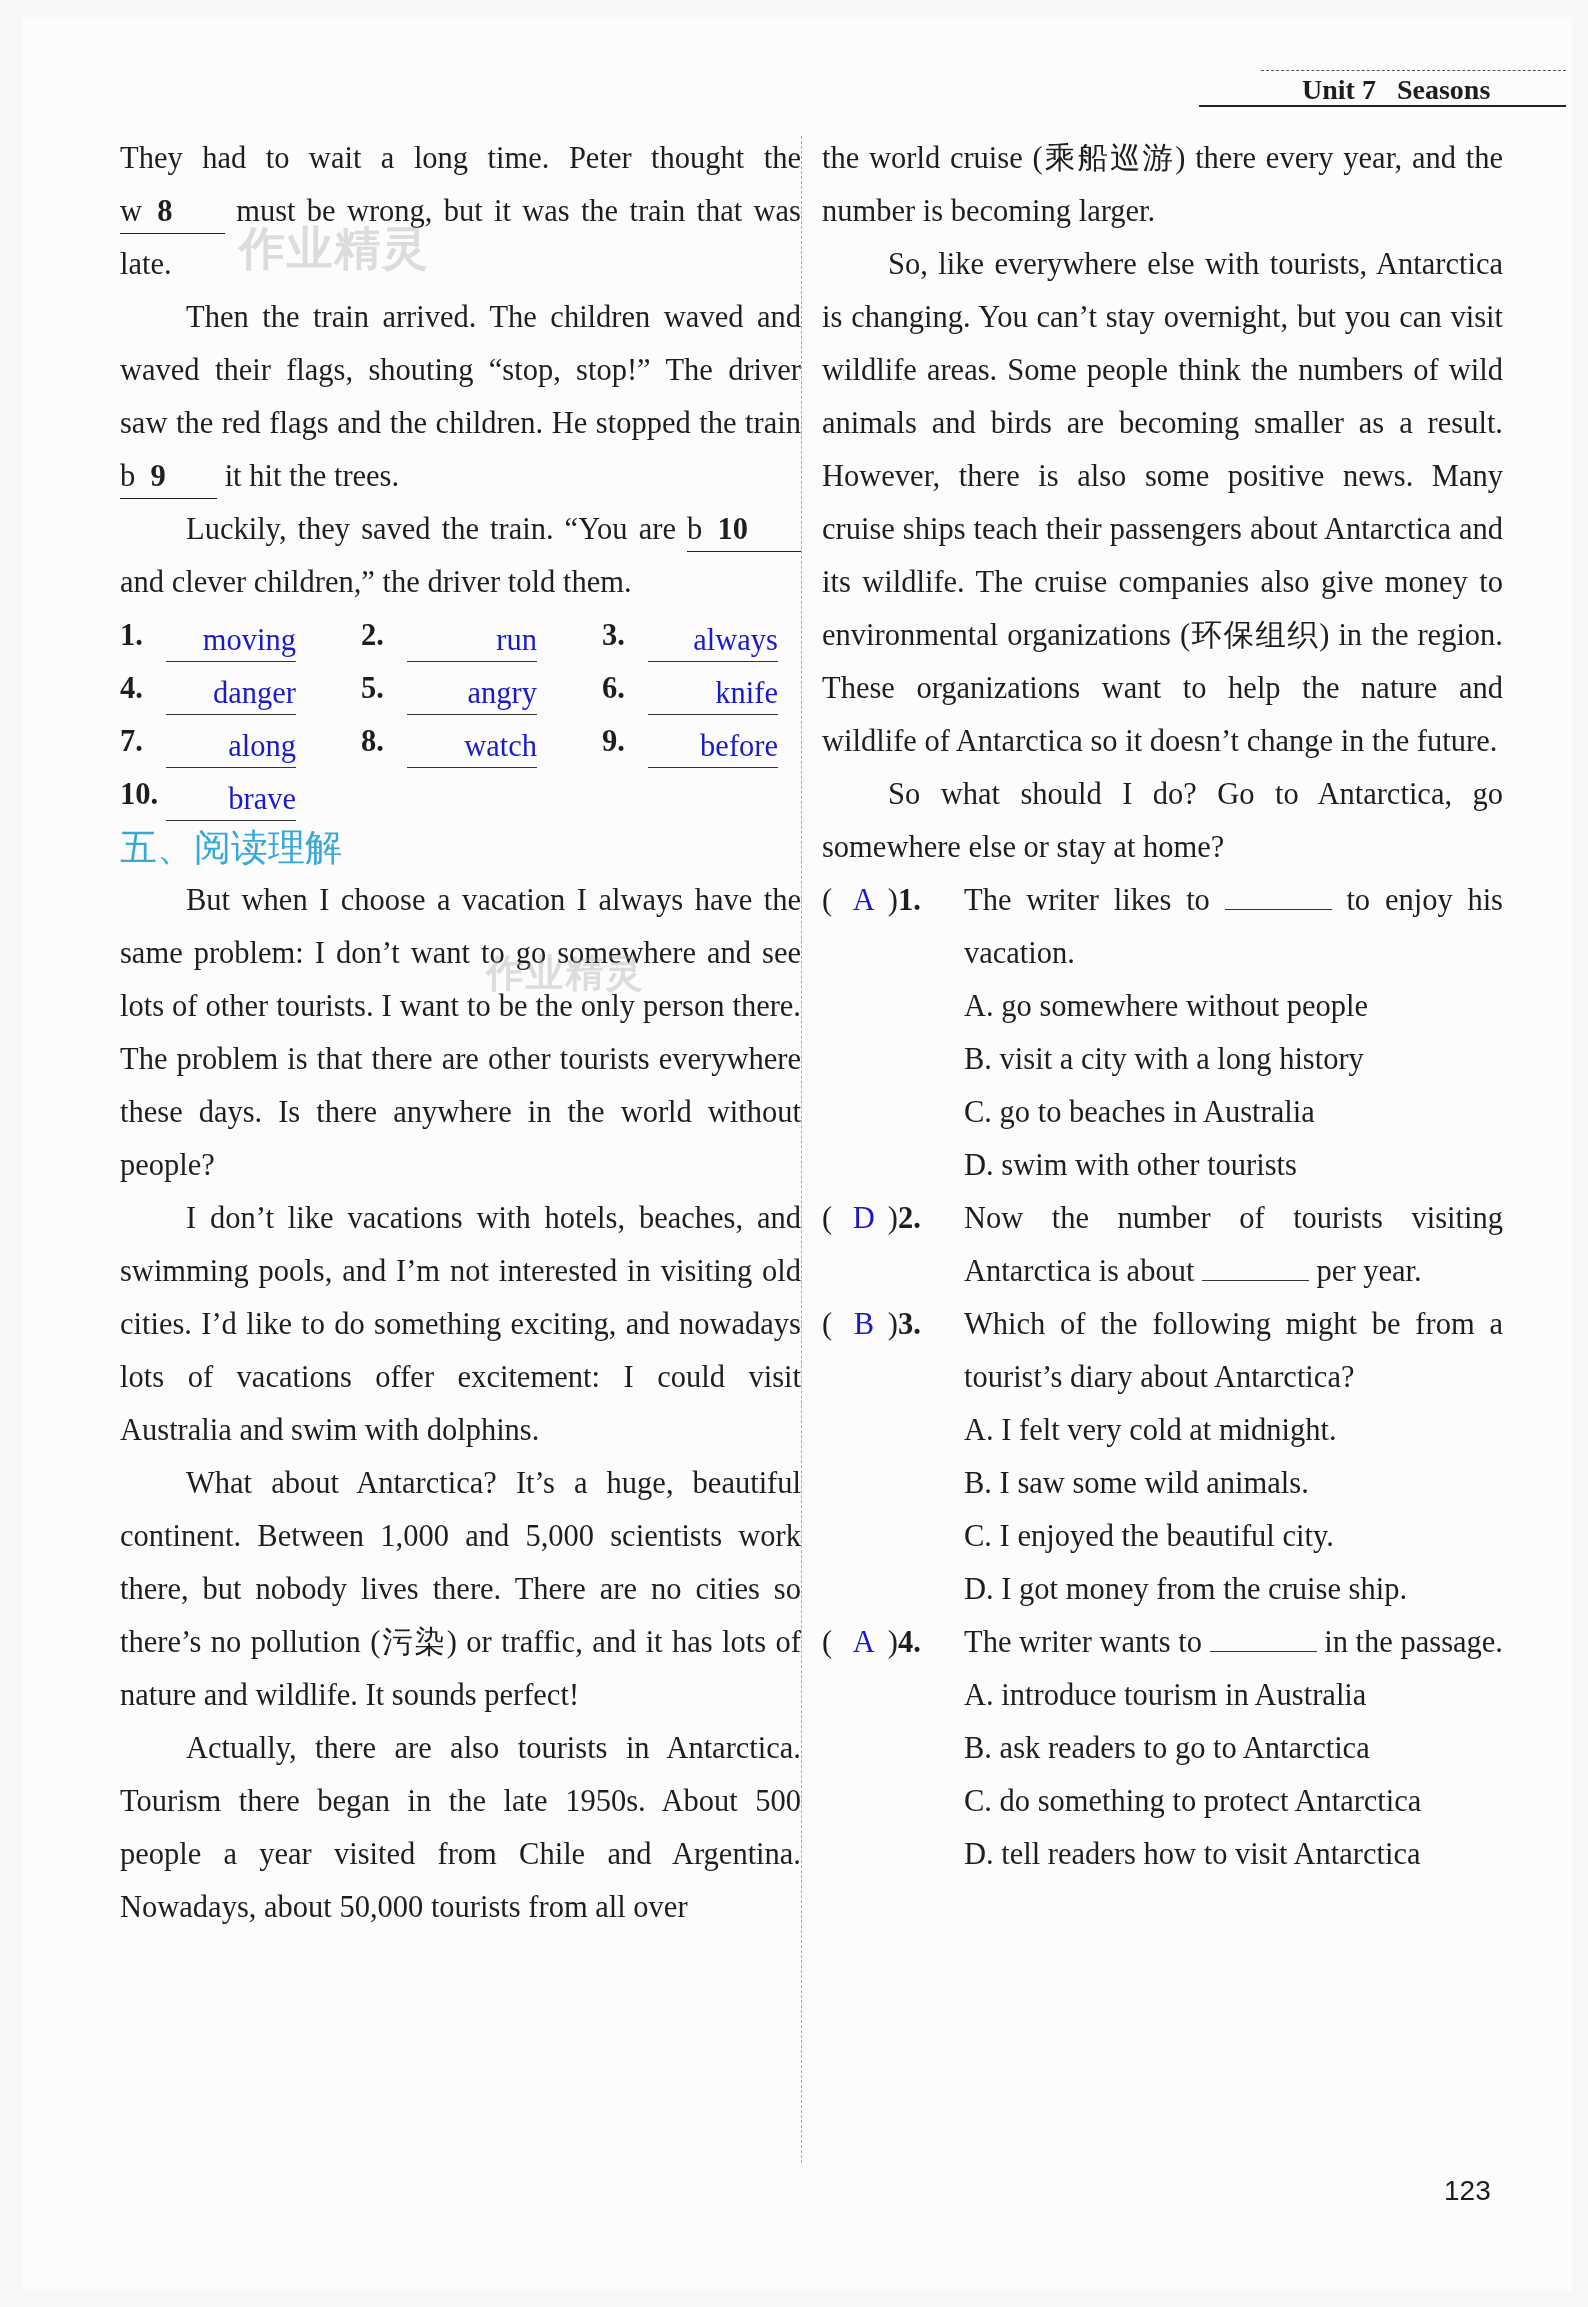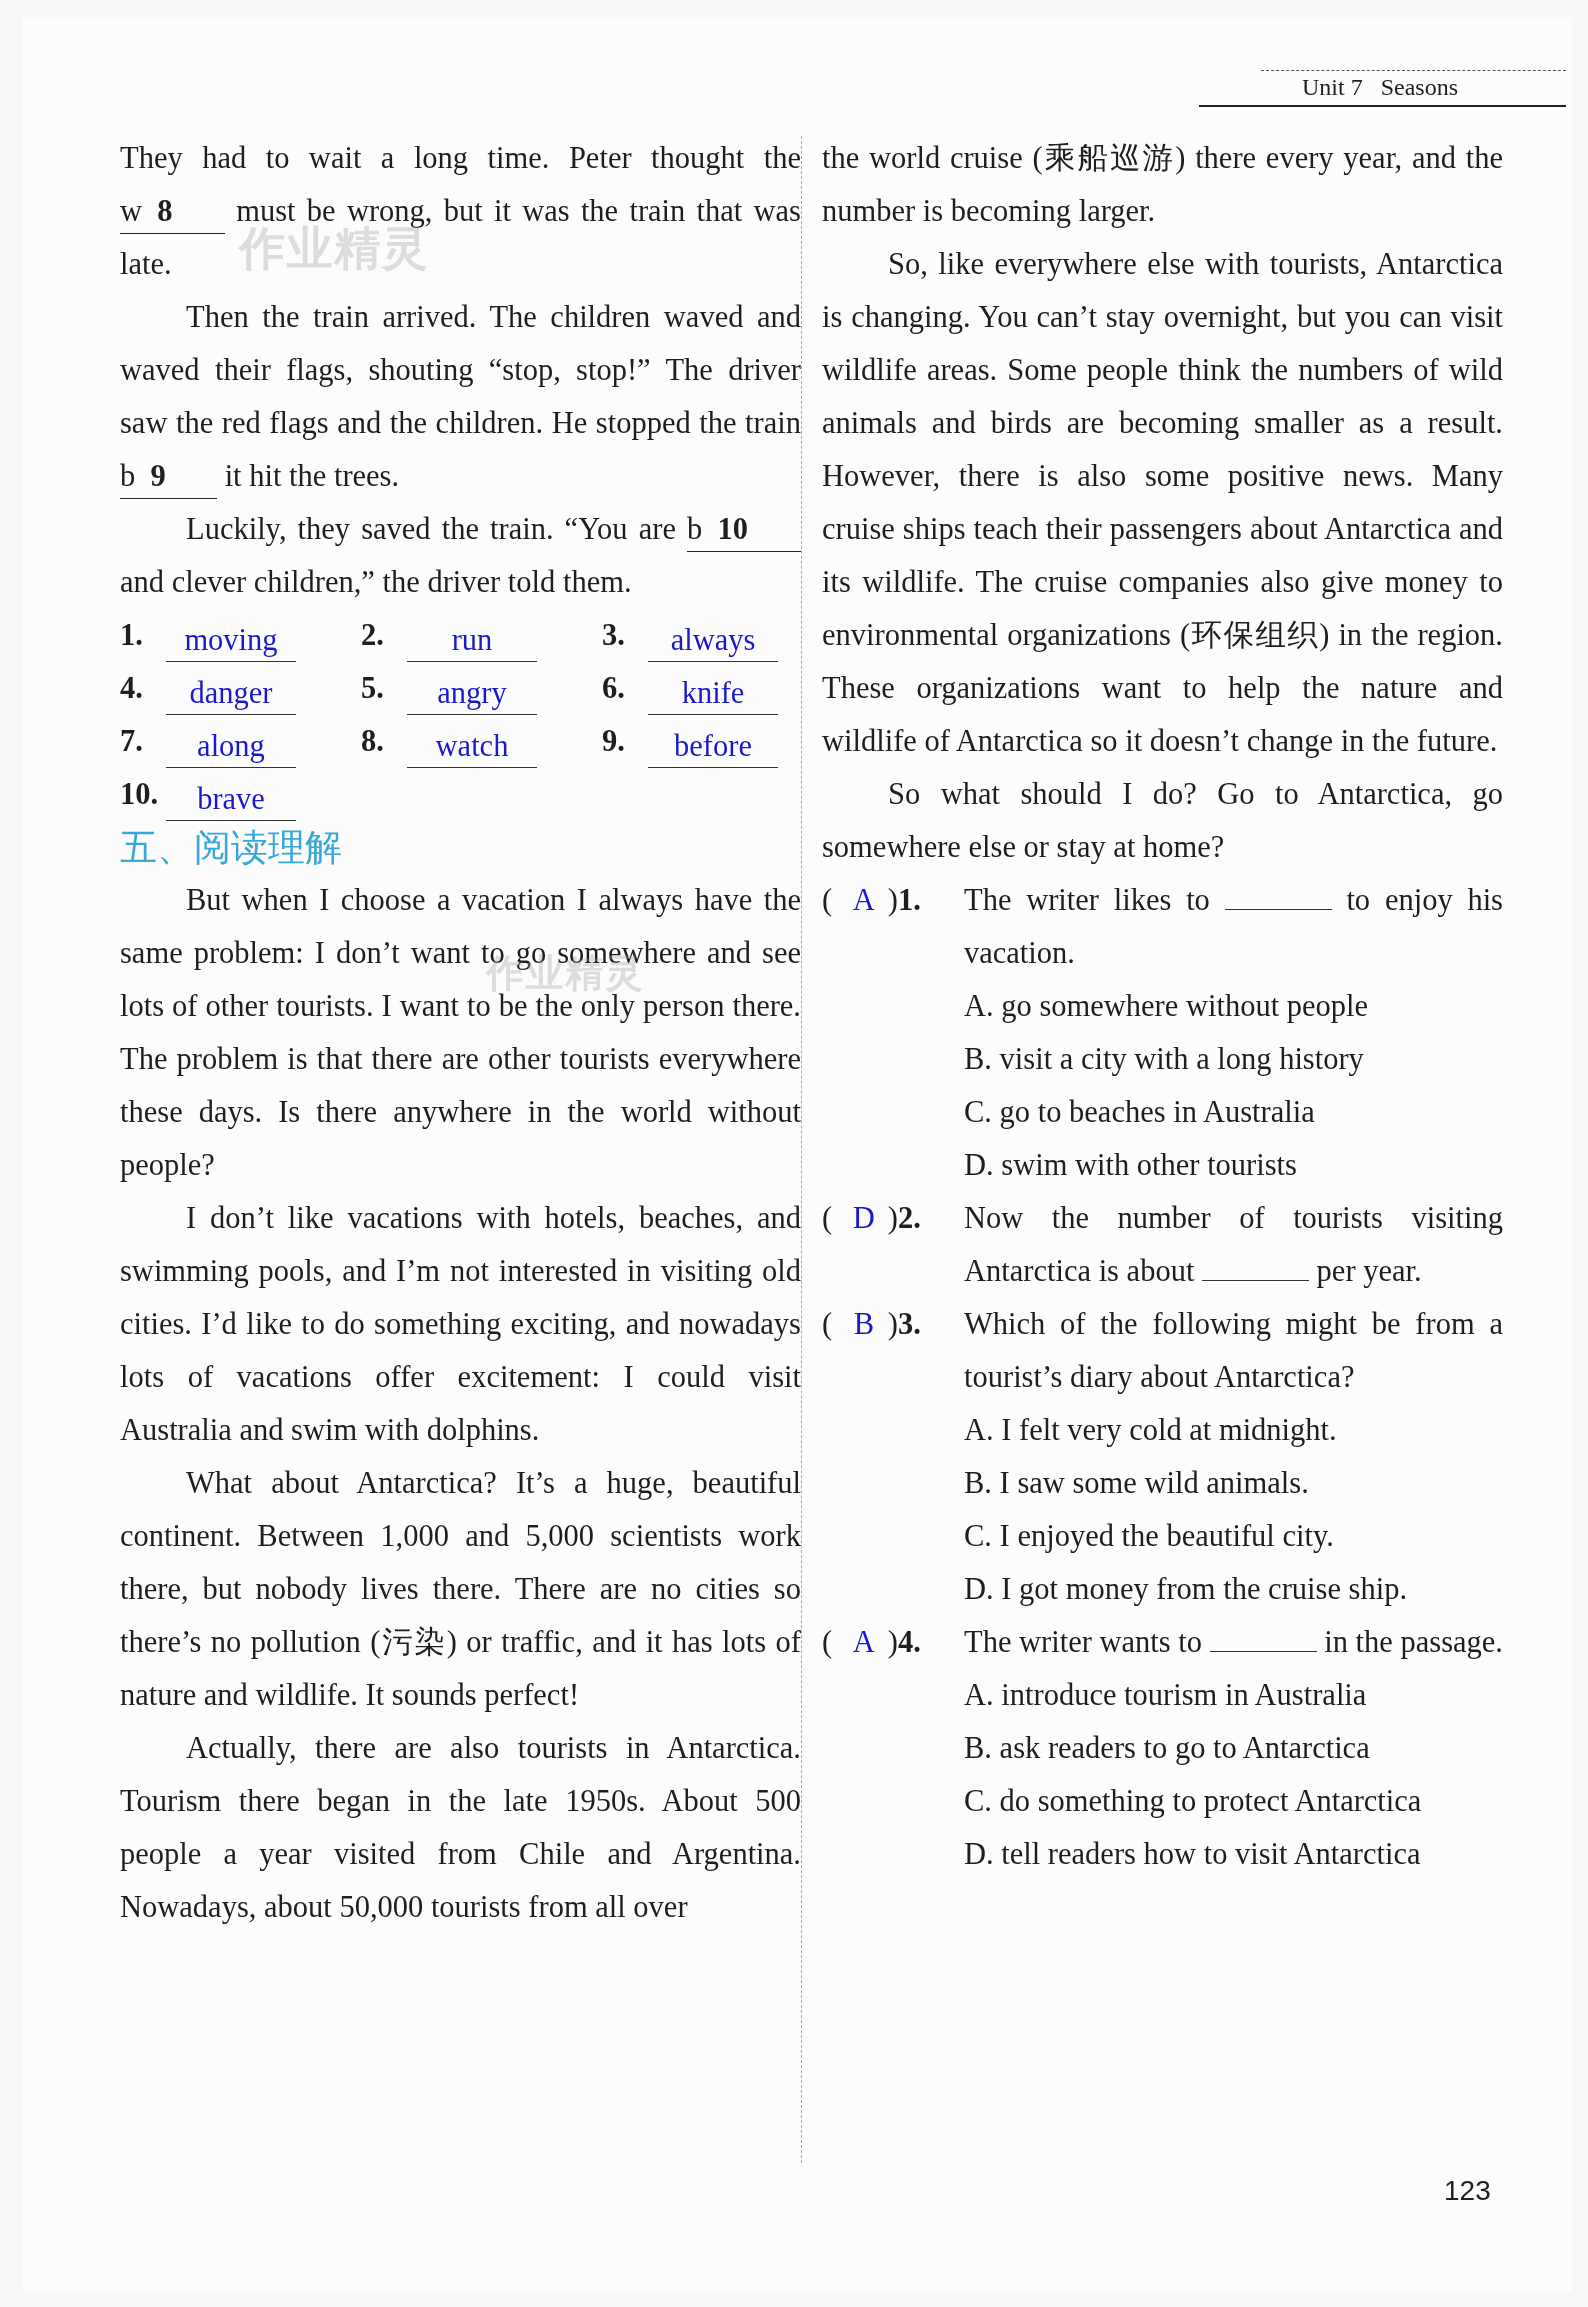--- a/index.html
+++ b/index.html
@@ -1,32 +1,32 @@
 <!DOCTYPE html>
 <html style="font-size:13px"><head>
 <meta charset="utf-8">
 <style>
   html, body { margin:0; padding:0; }
   body { width:1589px; height:2307px; background:#f7f7f7; position:relative; overflow:hidden;
          font-family:"Liberation Serif","DejaVu Serif",serif; color:#1e1e1e; }
   .page { position:absolute; left:23px; top:16.5px; width:1549px; height:2274px; background:#fcfcfc; }
   .hdr-dash { position:absolute; left:1261px; top:70px; width:305px; border-top:1.6px dashed #555; }
-  .hdr-title { position:absolute; left:1302px; top:74px; font-size:24px; font-weight:normal; white-space:pre; }
+  .hdr-title { position:absolute; left:1302px; top:74px; font-size:28px; font-weight:bold; white-space:pre; }
   .hdr-line { position:absolute; left:1199px; top:105px; width:367px; border-top:2.5px solid #222; }
   .col { position:absolute; top:132px; font-size:30.5px; line-height:53px; }
   .col.left { left:120px; width:681px; }
   .col.right { left:822px; width:681px; }
   .divider { position:absolute; left:801px; top:136px; height:2027px; border-left:1.6px dashed #aaa; }
   p { margin:0; text-align:justify; text-align-last:left; }
   .ind { text-indent:66px; }
   .blank { display:inline-block; border-bottom:1.6px solid #222; text-align:center; font-weight:bold; line-height:43px; }
   .ans-grid { display:grid; grid-template-columns:241px 241px 199px; }
   .ans-cell { display:flex; align-items:flex-end; height:53px; }
   .ans-num { font-weight:bold; font-family:"Liberation Serif",serif; width:46px; }
-  .ans-val { display:inline-block; width:130px; border-bottom:1.6px solid #333; color:#1a1acc; text-align:center; line-height:41px; }
+  .ans-val { display:inline-block; width:130px; border-bottom:1.6px solid #333; color:#1a1acc; text-align:right; line-height:41px; }
   .section { color:#38a8d8; font-family:"DejaVu Sans",sans-serif; font-size:37px; }
   .q { display:flex; }
   .q-bracket { width:142px; white-space:pre; }
   .q-letter { color:#1a1acc; display:inline-block; width:48px; text-align:center; }
   .q-num { font-weight:bold; }
   .q-body { flex:1; }
   .opt { padding-left:142px; }
   .opt2 { display:grid; grid-template-columns:295px 247px; padding-left:142px; }
   .qblank { display:inline-block; width:107px; border-bottom:1.6px solid #333; height:25px; vertical-align:baseline; }
   .pagenum { position:absolute; left:1444px; top:2175px; font-family:"Liberation Sans",sans-serif; font-size:28px; }

